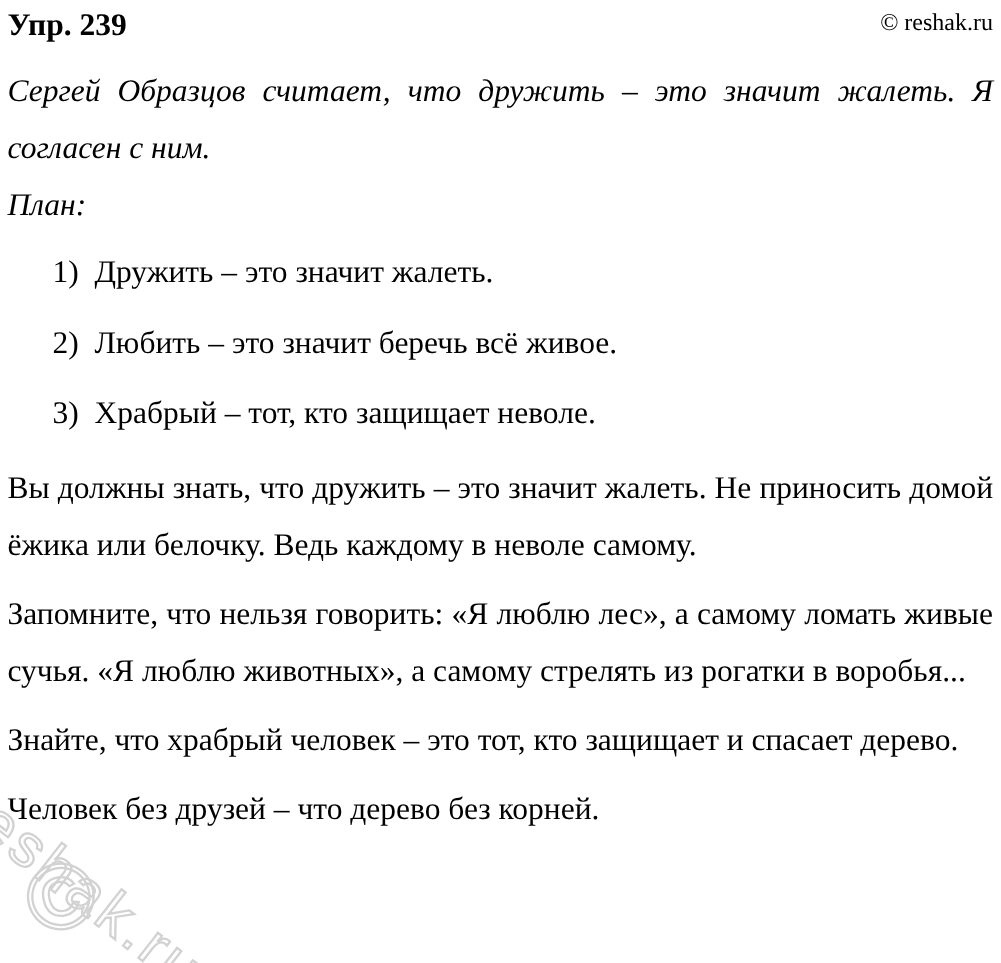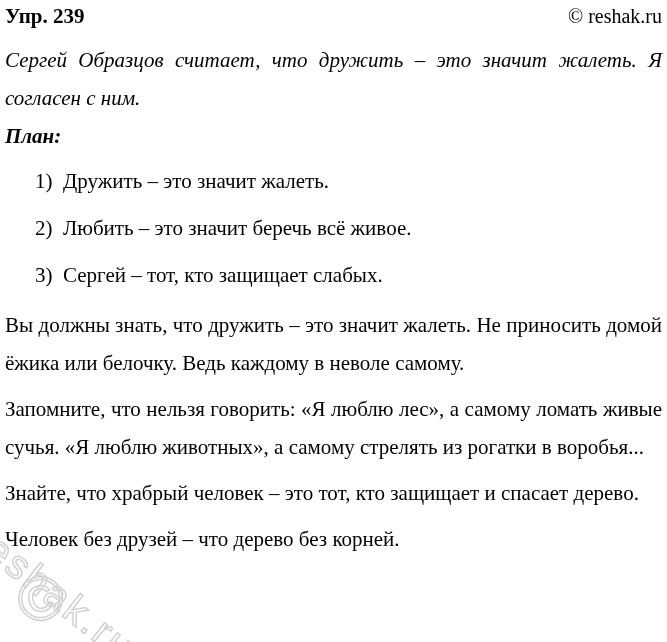--- a/index.html
+++ b/index.html
@@ -19,28 +19,28 @@
   .content { position: relative; z-index: 1; }
   .header-row {
     display: flex;
     justify-content: space-between;
     align-items: flex-end;
     line-height: 26px;
     margin-bottom: 12px;
     gap: 44px;
   }
   .exercise-number { font-weight: bold; font-size: 21px; }
-  .copyright { font-size: 20px; }
+  .copyright { font-size: 16px; }
   .intro {
     font-style: italic;
     text-align: justify;
     margin-bottom: 0;
   }
   .plan-title {
-    font-weight: bold;
+    font-weight: normal;
     font-style: italic;
     margin-bottom: 7px;
   }
   .plan-list { margin-bottom: 12px; }
   .plan-item {
     padding-left: 30px;
     margin-bottom: 9px;
     white-space: nowrap;
   }
   .plan-item .num { display: inline-block; width: 28px; }
@@ -101,21 +101,21 @@
     <p class="plan-title">План:</p>
 
     <div class="plan-list">
       <div class="plan-item">
         <span class="num">1)</span><span class="txt">Дружить – это значит жалеть.</span>
       </div>
       <div class="plan-item">
         <span class="num">2)</span><span class="txt">Любить – это значит беречь всё живое.</span>
       </div>
       <div class="plan-item">
-        <span class="num">3)</span><span class="txt">Сергей – тот, кто защищает слабых.</span>
+        <span class="num">3)</span><span class="txt">Храбрый – тот, кто защищает неволе.</span>
       </div>
     </div>
 
     <p class="para">Вы должны знать, что дружить – это значит жалеть. Не приносить домой ёжика или белочку. Ведь каждому в неволе самому.</p>
     <p class="para">Запомните, что нельзя говорить: «Я люблю лес», а самому ломать живые сучья. «Я люблю животных», а самому стрелять из рогатки в воробья...</p>
     <p class="para single-line">Знайте, что храбрый человек – это тот, кто защищает и спасает дерево.</p>
     <p class="para">Человек без друзей – что дерево без корней.</p>
 
   </div>
 </div>

